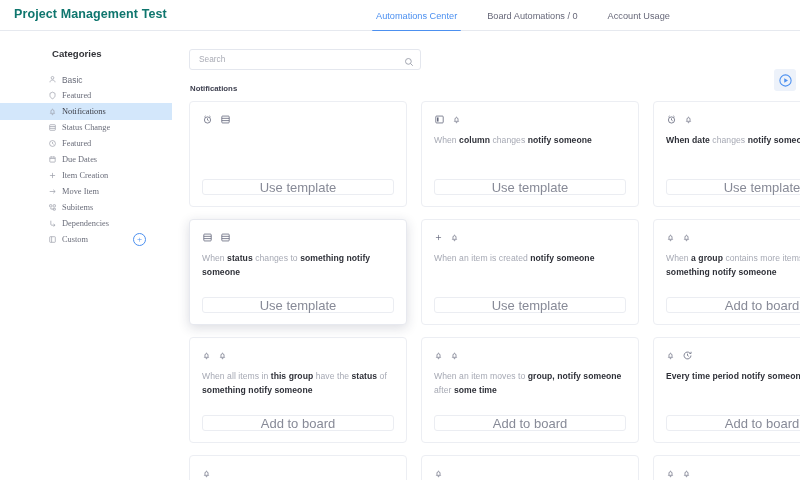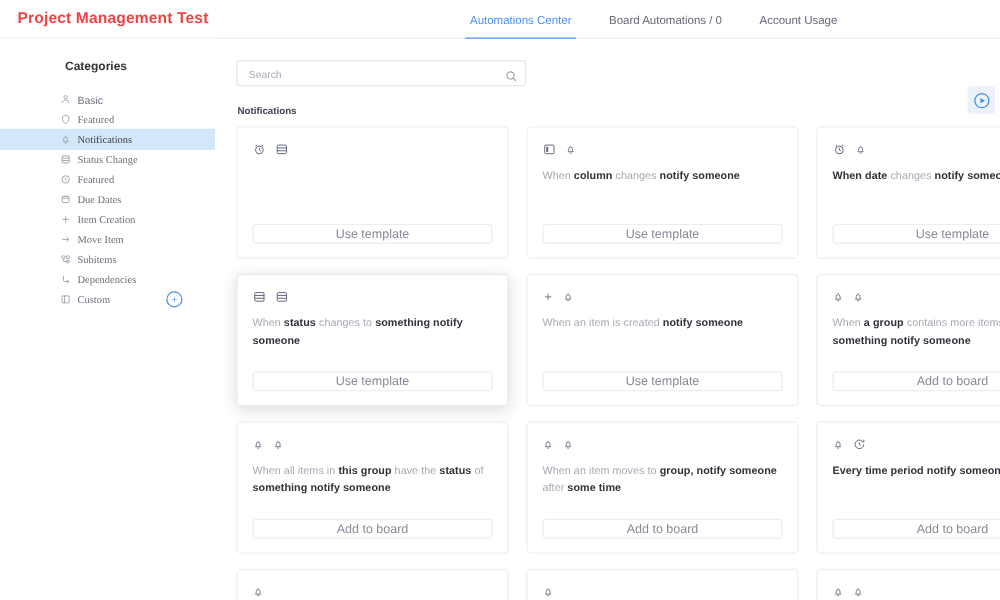--- a/index.html
+++ b/index.html
@@ -18,21 +18,21 @@
     background: #ffffff;
     border-bottom: 1px solid #e6e9ef;
     display: flex;
     align-items: center;
   }
   #app-title {
     position: absolute;
     left: 14px; top: 7px;
     font-size: 12.5px;
     font-weight: bold;
-    color: #ef4444;
+    color: #0f766e;
     letter-spacing: .1px;
   }
   #tabs {
     position: absolute;
     left: 372px; top: 0;
     height: 31px;
     display: flex;
     align-items: center;
     gap: 22px;
   }
@@ -215,21 +215,21 @@
     color: #2f3139;
     font-weight: bold;
   }
   .card-btn {
     position: absolute;
     left: 12px; right: 12px; bottom: 11px;
     height: 16px;
     border: 1px solid #ebedf2;
     border-radius: 3px;
     background: #fff;
-    font-size: 10px;
+    font-size: 13px;
     color: #878a97;
     display: flex;
     align-items: center;
     justify-content: center;
     cursor: pointer;
     font-family: "Liberation Sans", sans-serif;
   }
 </style>
 </head>
 <body>

